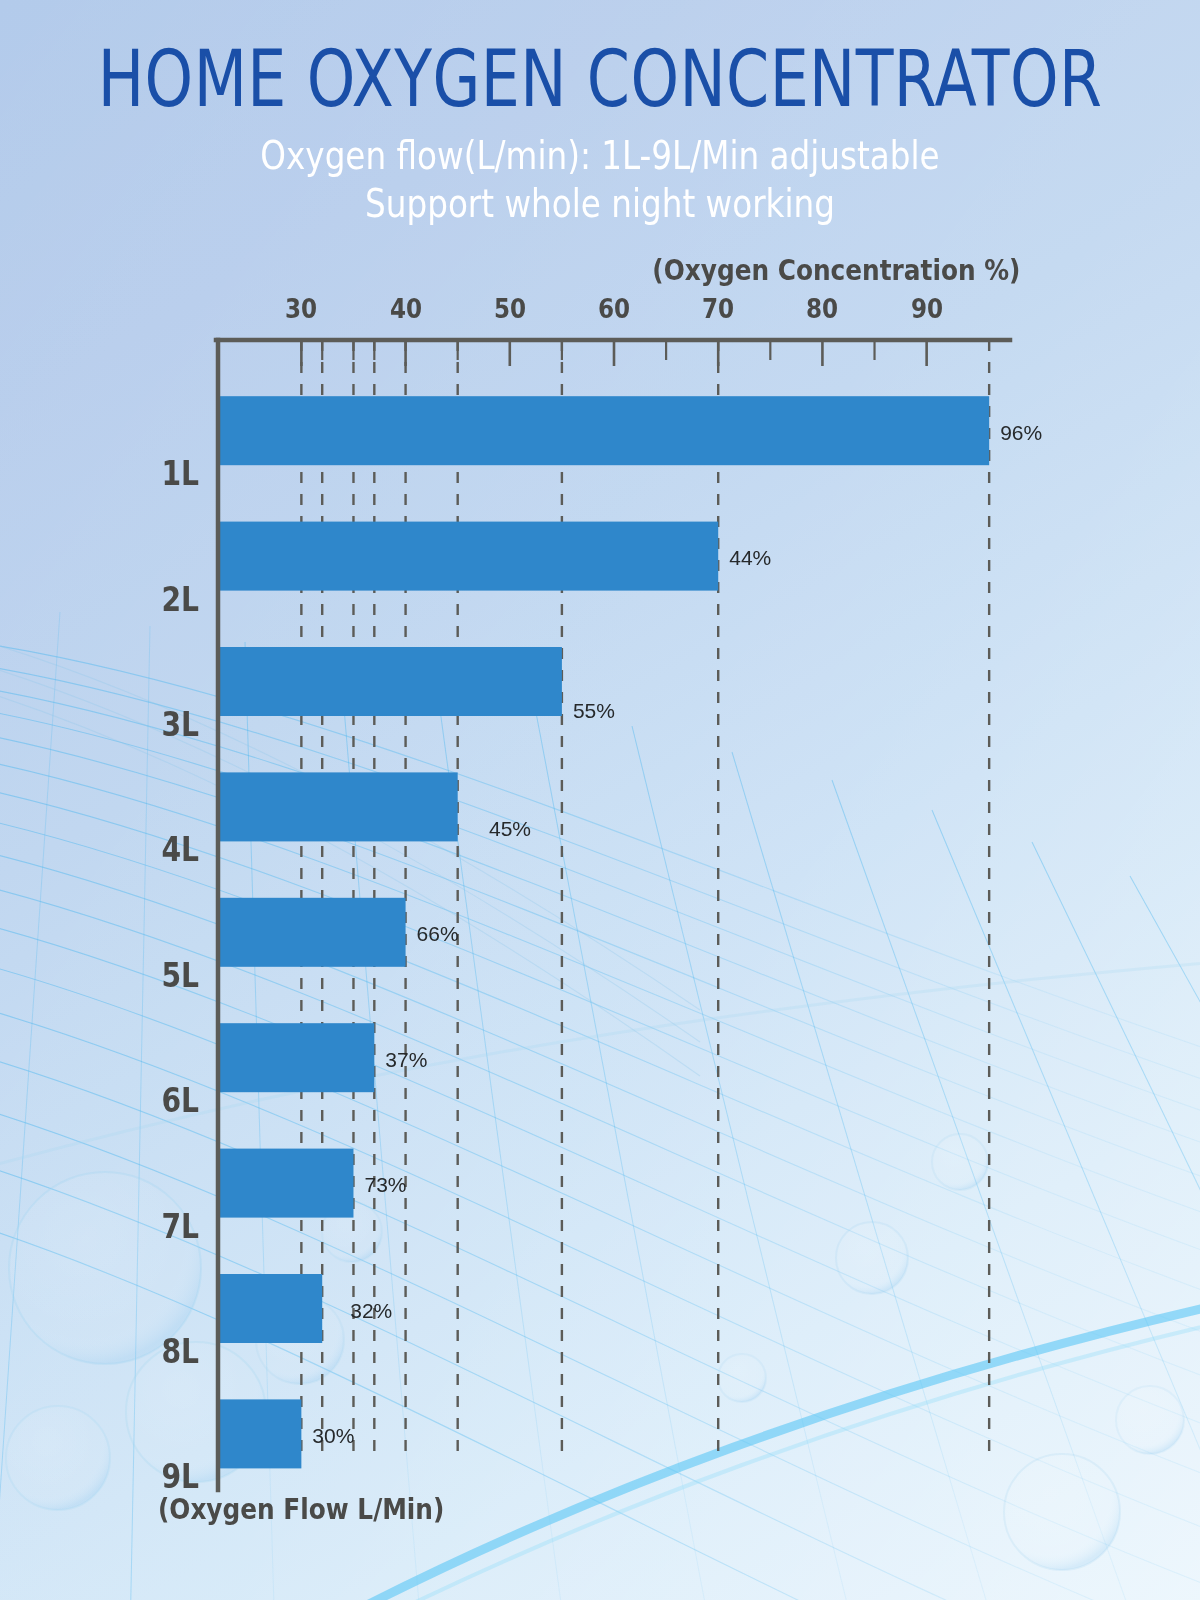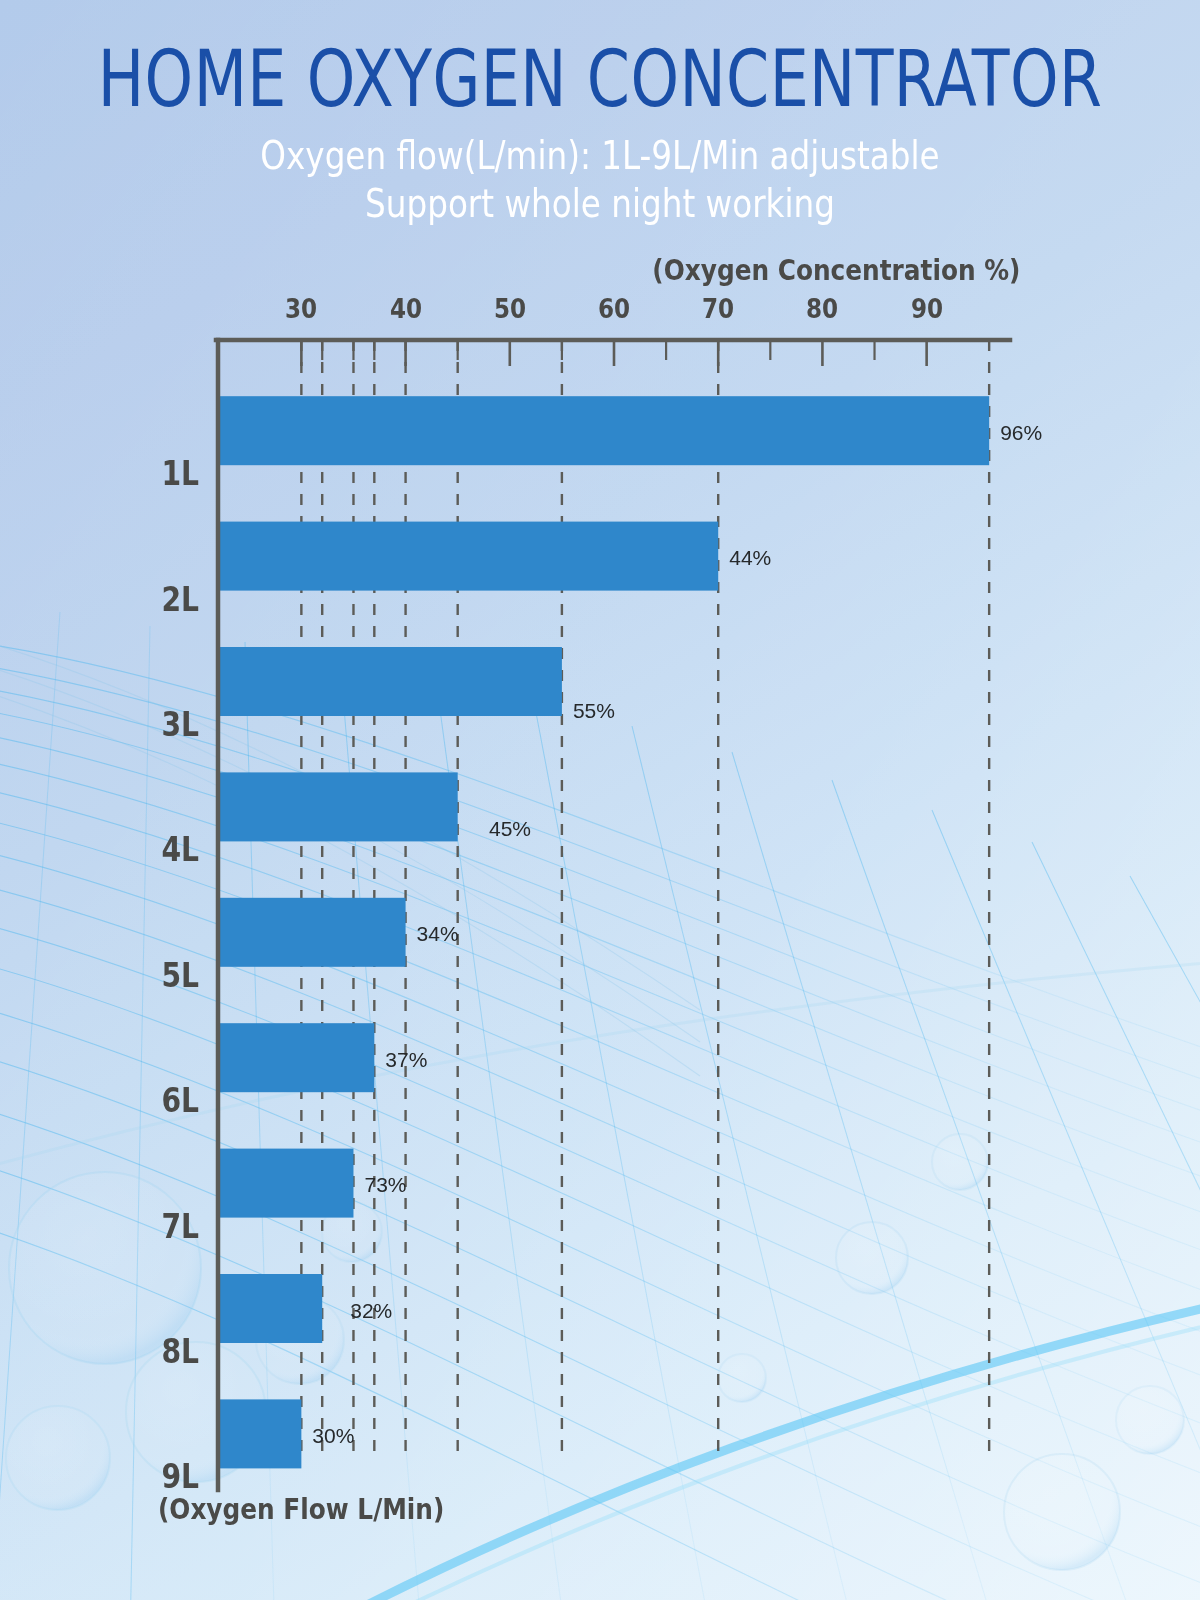--- a/index.html
+++ b/index.html
@@ -291,21 +291,21 @@
         <span class="cat-label" style="left: 200px; top: 1100.2px;">6L</span>
         <span class="cat-label" style="left: 200px; top: 1225.6px;">7L</span>
         <span class="cat-label" style="left: 200px; top: 1351px;">8L</span>
         <span class="cat-label" style="left: 200px; top: 1476.4px;">9L</span>
       </div>
     <div id="val-labels">
         <span class="val-label" style="left: 1000.16px; top: 432.7px;">96%</span>
         <span class="val-label" style="left: 729.211px; top: 558.1px;">44%</span>
         <span class="val-label" style="left: 572.895px; top: 711px;">55%</span>
         <span class="val-label" style="left: 489px; top: 808.9px; margin-top: 20px;">45%</span>
-        <span class="val-label" style="left: 416.579px; top: 934.3px;">34%</span>
+        <span class="val-label" style="left: 416.579px; top: 934.3px;">66%</span>
         <span class="val-label" style="left: 385.316px; top: 1059.7px;">37%</span>
         <span class="val-label" style="left: 364.474px; top: 1185.1px;">73%</span>
         <span class="val-label" style="left: 333.211px; top: 1310.5px; margin-left: 17px;">32%</span>
         <span class="val-label" style="left: 312.368px; top: 1435.9px;">30%</span>
       </div>
   </div>
 
 </div>
 
 </body></html>

